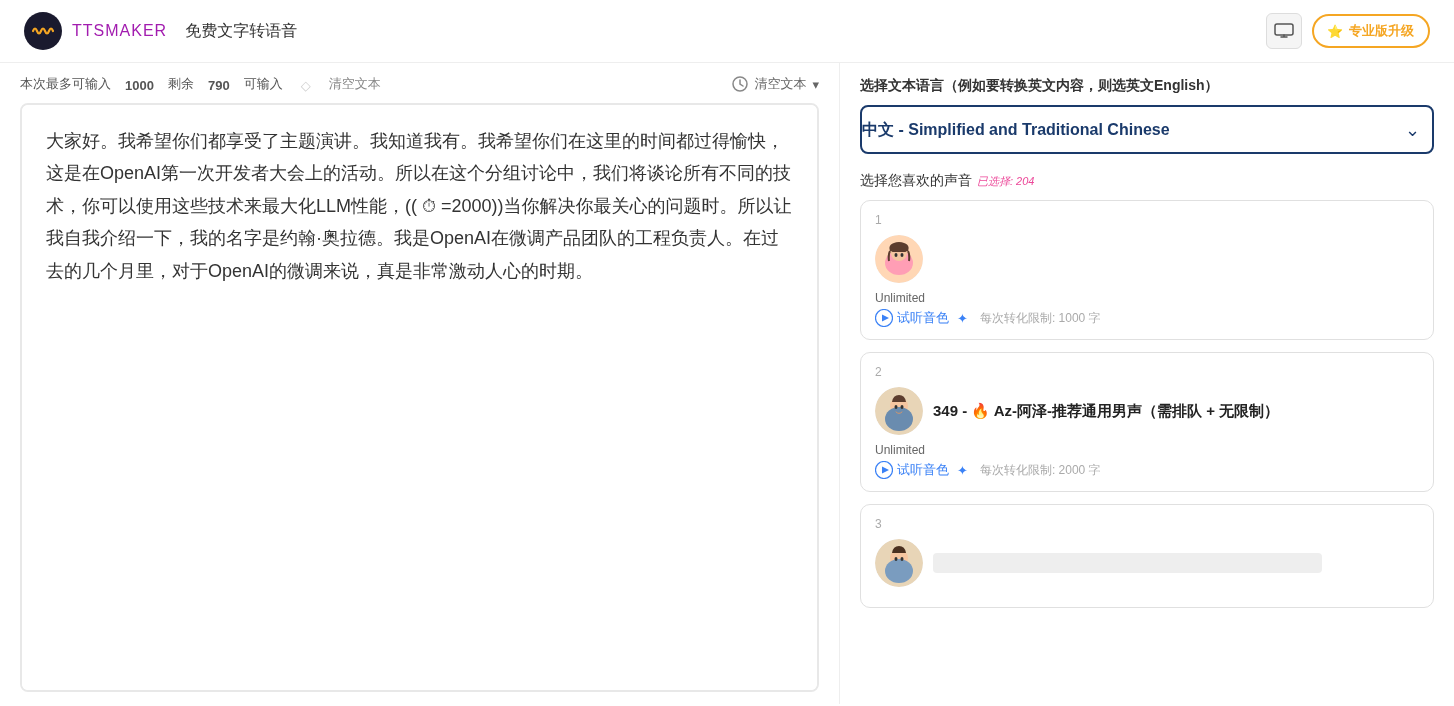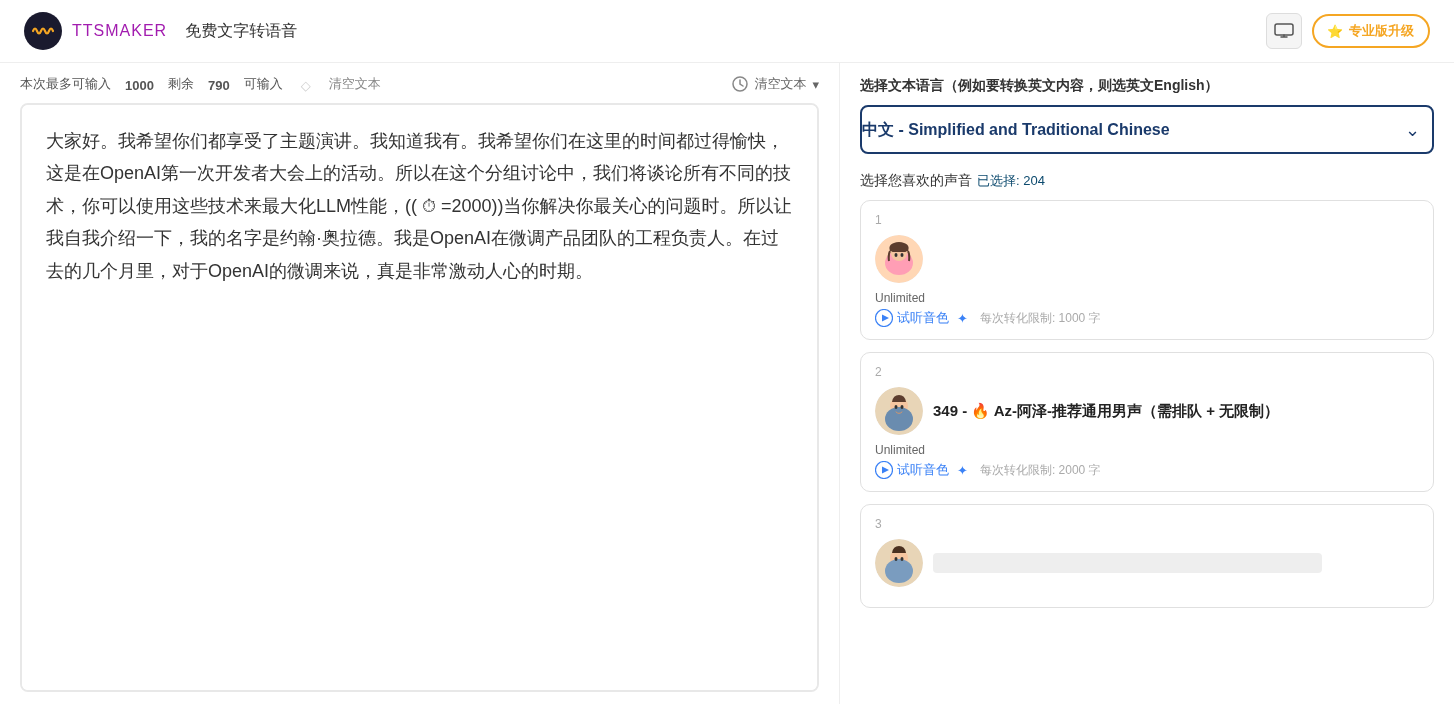--- a/index.html
+++ b/index.html
@@ -196,22 +196,23 @@
       align-items: center;
       gap: 5px;
       margin-bottom: 10px;
     }
     .voice-section-title {
       font-size: 14px;
       color: #333;
       font-weight: 500;
     }
     .selected-count {
-      font-size: 13px;
-      color: #0c4a6e;
+      font-size: 11px;
+      color: #ec4899;
+      font-style: italic;
     }
 
     
     .voice-card {
       border: 1.5px solid #e0e0e0;
       border-radius: 10px;
       padding: 12px 14px;
       margin-bottom: 12px;
       background: #fff;
     }

